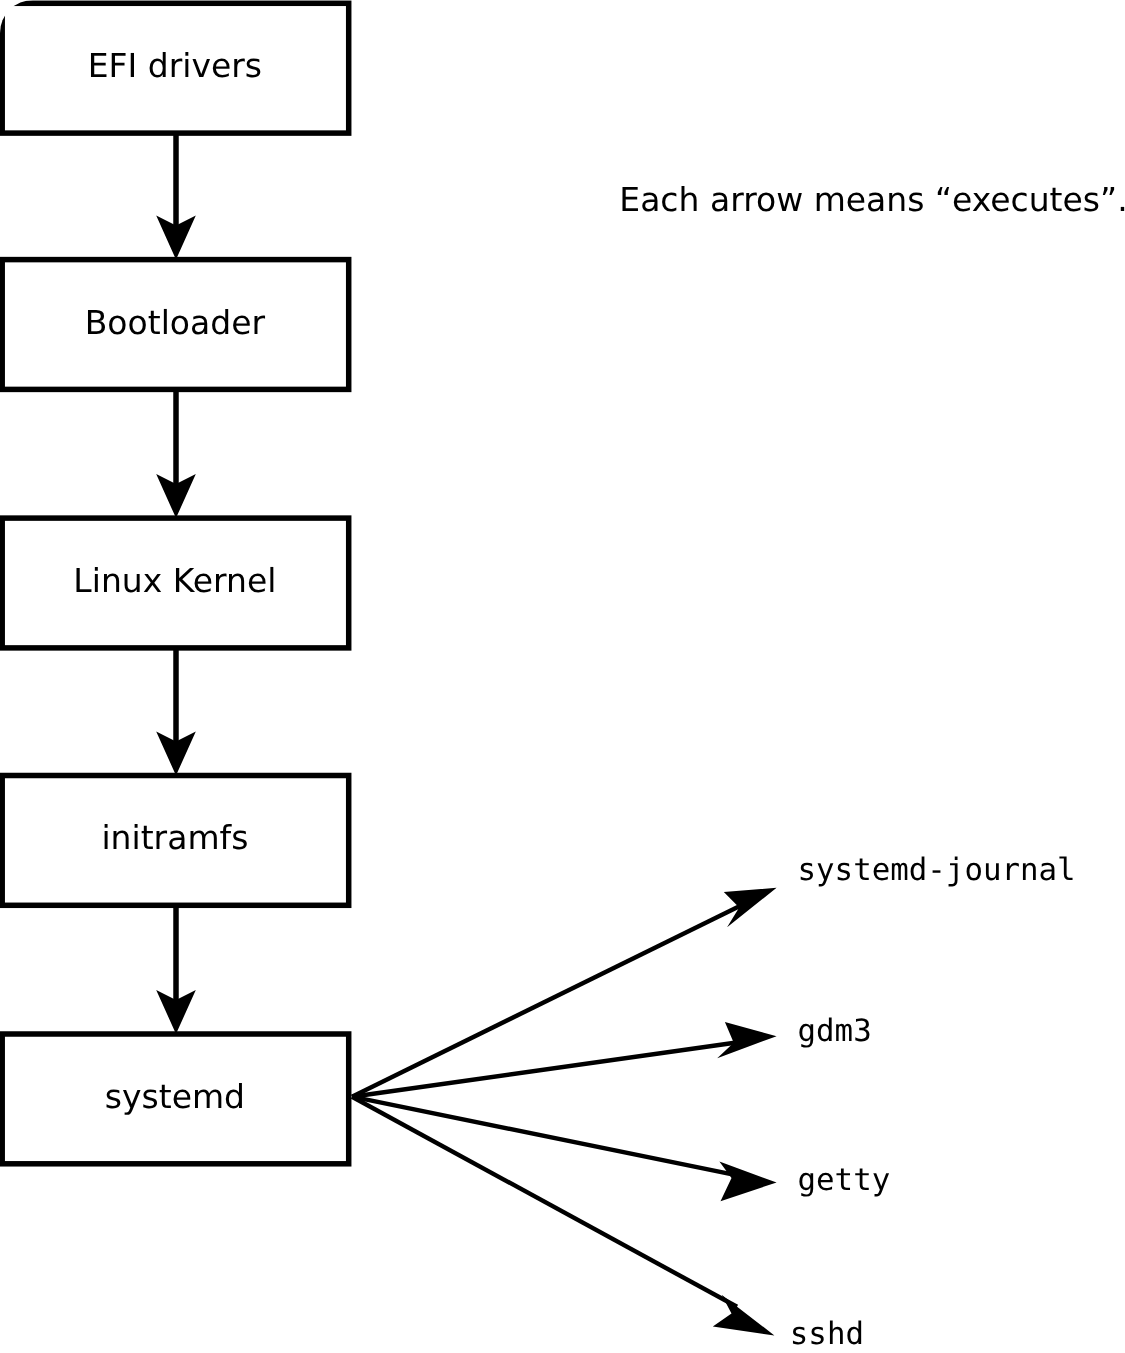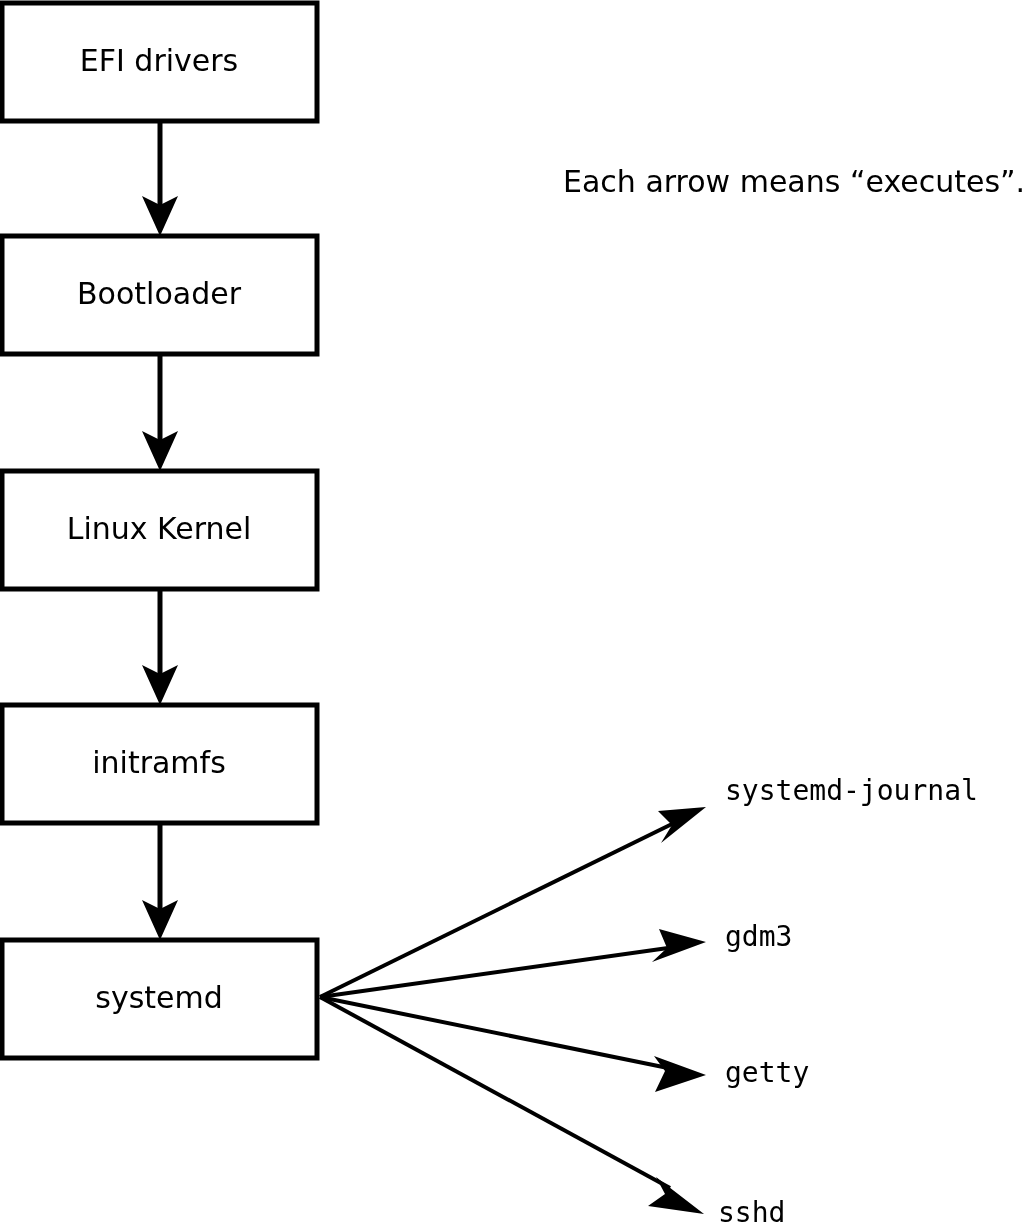--- a/index.html
+++ b/index.html
@@ -11,20 +11,21 @@
   body {
     font-family: "DejaVu Sans", "Liberation Sans", sans-serif;
     color: #000000;
   }
   #canvas {
     position: relative;
     width: 1023px;
     height: 1230px;
     background: #ffffff;
     overflow: hidden;
+    border-radius: 30px;
   }
   #diagram-svg {
     position: absolute;
     left: 0;
     top: 0;
     width: 1023px;
     height: 1230px;
     display: block;
   }
   .box-rect {

